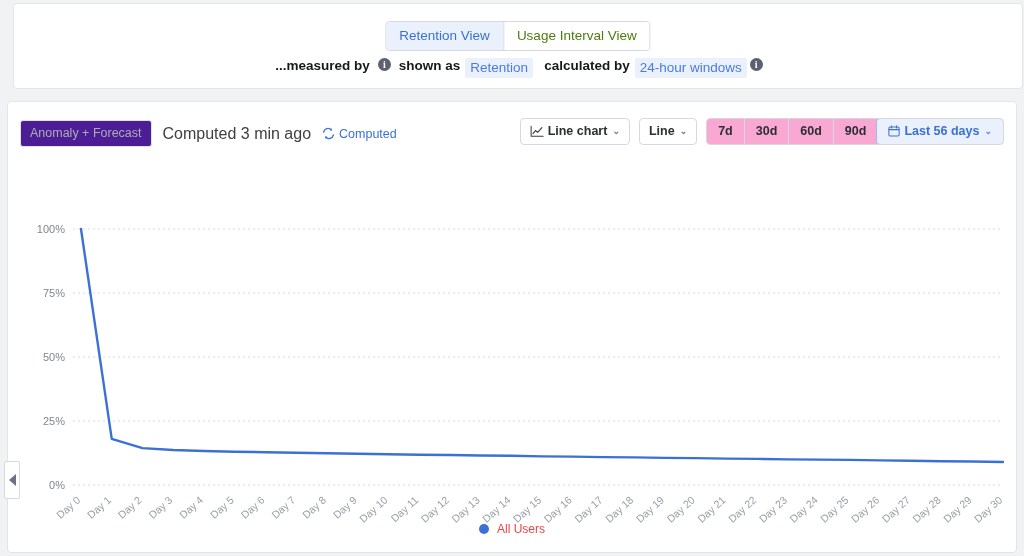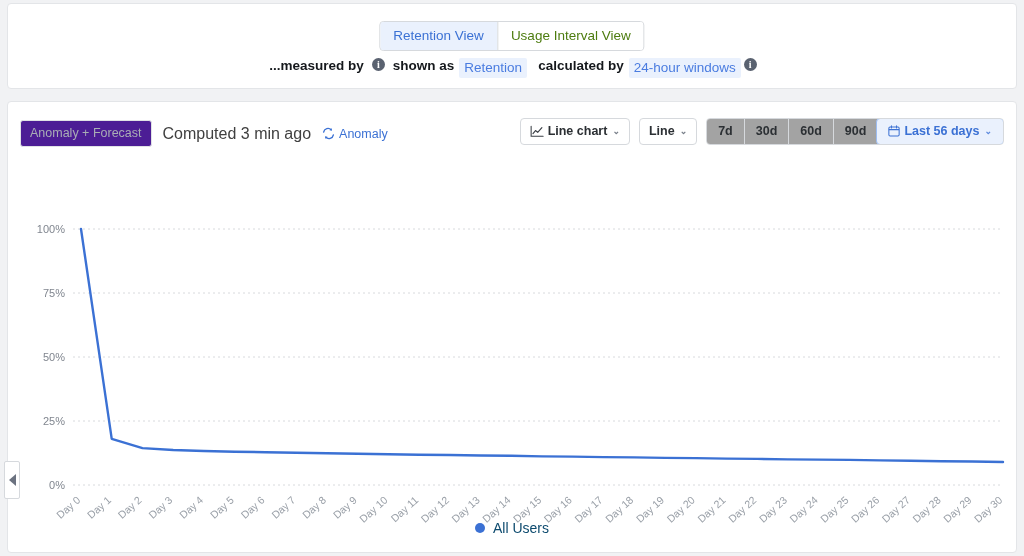--- a/index.html
+++ b/index.html
@@ -12,21 +12,21 @@
   }
   #root { position: relative; width: 1024px; height: 556px; }
 
   
   .card {
     position: absolute;
     background: #ffffff;
     border: 1px solid #e3e5e8;
     border-radius: 4px;
   }
-  #header-card { left: 7px; top: 3px; width: 1010px; height: 86px; }
+  #header-card { left: 13px; top: 3px; width: 1010px; height: 86px; }
   #chart-card  { left: 7px; top: 101px; width: 1010px; height: 452px; }
 
   
   .view-toggle {
     position: absolute;
     left: 50%; transform: translateX(-50%);
     top: 17px;
     display: flex;
     border: 1px solid #d6d9dd;
     border-radius: 4px;
@@ -139,21 +139,21 @@
     border-radius: 4px;
     overflow: hidden;
     background: #fff;
   }
   .range-group .rseg {
     font-size: 12.5px;
     font-weight: bold;
     color: #2b2f33;
     padding: 5px 11px 6px;
     cursor: pointer;
-    background: #a3a3a3;
+    background: #f9a8d4;
     line-height: 14px;
   }
   .range-group .rseg + .rseg { border-left: 1px solid #d6d9dd; }
   .range-group .rseg.active {
     background: #eaf1fd;
     color: #3b71d4;
     border: 1px solid #9cbcf0;
     margin: -1px;
     border-radius: 4px;
     display: flex; align-items: center; gap: 4px;
@@ -186,21 +186,21 @@
     bottom: 16px;
     display: flex;
     align-items: center;
     justify-content: center;
     gap: 8px;
     cursor: pointer;
   }
   .legend-dot {
     width: 10px; height: 10px; border-radius: 50%;
   }
-  .legend-label { font-size: 14px; color: #0c4a6e; }
+  .legend-label { font-size: 12px; color: #ef4444; }
 
   
   #collapse-handle {
     position: absolute;
     left: 4px; top: 461px;
     width: 16px; height: 38px;
     background: #ffffff;
     border: 1px solid #d6d9dd;
     border-radius: 2px;
     display: flex; align-items: center; justify-content: center;
@@ -244,21 +244,21 @@
       <div class="computed-text">Computed 3 min ago</div>
       <div class="refresh">
         <span style="display:inline-flex">
           <svg width="13" height="13" viewBox="0 0 16 16" fill="none">
             <path d="M2 6.2 A5.4 5.4 0 0 1 11.4 3.6" stroke="#3b71d4" stroke-width="1.7" stroke-linecap="round"></path>
             <path d="M11.6 1.2 L12.1 4.1 L9.2 4.1 Z" fill="#3b71d4"></path>
             <path d="M14 9.8 A5.4 5.4 0 0 1 4.6 12.4" stroke="#3b71d4" stroke-width="1.7" stroke-linecap="round"></path>
             <path d="M4.4 14.8 L3.9 11.9 L6.8 11.9 Z" fill="#3b71d4"></path>
           </svg>
         </span>
-        <span>Anomaly</span>
+        <span>Computed</span>
       </div>
     </div>
 
     <div class="toolbar-right">
 
       <div class="tb-btn">
         <span style="display:inline-flex">
           <svg width="14" height="13" viewBox="0 0 16 14" fill="none">
             <path d="M1.3 1 L1.3 12.4 L15 12.4" stroke="#3a3f45" stroke-width="1.2" stroke-linecap="round"></path>
             <path d="M3.4 9.4 L6.3 5.9 L8.8 8 L13.6 2.6" stroke="#3a3f45" stroke-width="1.3" stroke-linecap="round" stroke-linejoin="round"></path>

